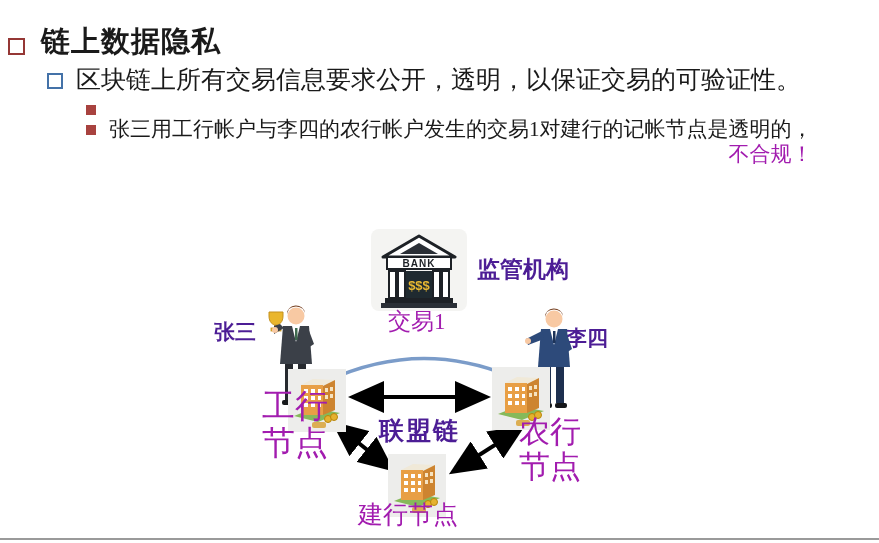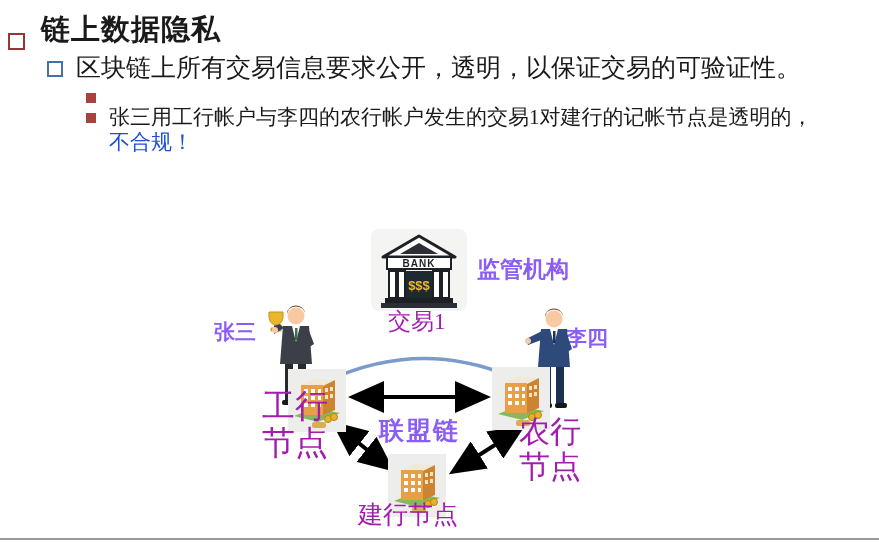--- a/index.html
+++ b/index.html
@@ -4,34 +4,34 @@
 <style>
   html,body { margin:0; padding:0; background:#fff; }
   .slide {
     position:relative; width:879px; height:543px; background:#ffffff;
     font-family:"Liberation Serif","DejaVu Serif",serif; color:#1a1a1a;
     overflow:hidden;
   }
   .bottom-line { position:absolute; left:0; top:538px; width:879px; height:2px; background:#9a9a9a; }
 
   
-  .title-row { display:flex; align-items:flex-end; padding:10px 0 0 8px; }
+  .title-row { display:flex; align-items:center; padding:10px 0 0 8px;margin-top:12px; }
   .title-bullet { flex:none; width:13px; height:13px; border:2px solid #953735; margin:9px 16px 0 0; }
   .slide-title { font-size:29px; font-weight:bold; margin:0; letter-spacing:1px; }
 
   .row-l2 { display:flex; align-items:flex-start; margin:3px 12px 0 47px; font-size:25px; line-height:1.2; }
   .sq2 { flex:none; width:12px; height:12px; border:2px solid #4472a8; margin:8px 13px 0 0; }
   .row-l3 { display:flex; align-items:flex-start; margin:2px 0 0 86px; font-size:21px; line-height:1.2; }
   .sq3 { flex:none; width:10px; height:10px; background:#a8423f; margin:8px 13px 0 0; }
-  .warning { display:block; color:#1d4ed8; }
+  .warning { display:block; color:#a21caf;text-align:right; }
 
   
   .diagram { position:absolute; left:0; top:0; width:879px; height:409px; }
   .abs { position:absolute; }
-  .purple { color:#8b5cf6; font-weight:bold; }
+  .purple { color:#4c1d95; font-weight:bold; }
   .blacklbl { color:#a21caf; font-weight:normal; }
   .nodelbl { white-space:pre-line; line-height:1.12; }
   svg { display:block; }
   .arc { fill:none; stroke:#7b9cc9; stroke-width:3.5; stroke-linecap:round; }
   .barrow { stroke:#000; stroke-width:4; }
 </style>
 </head>
 <body>
 
 <div class="slide">

